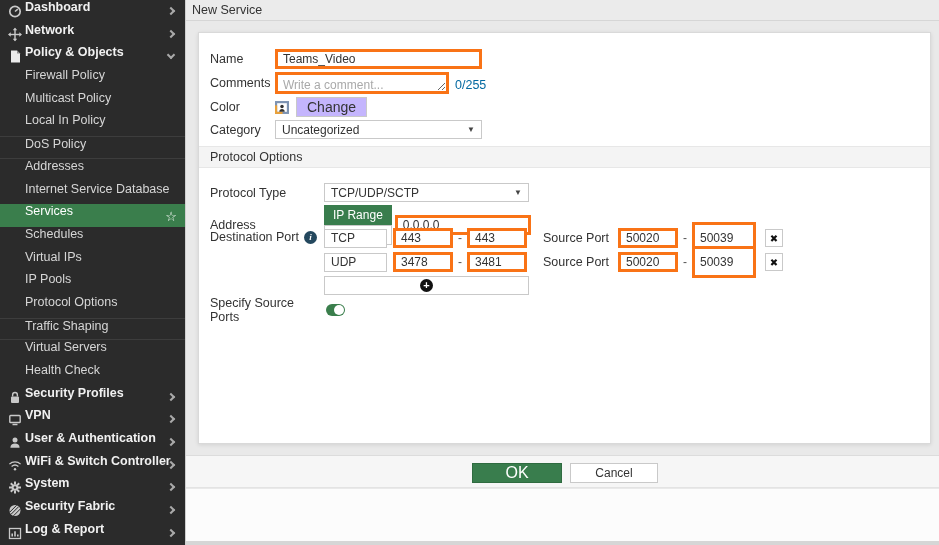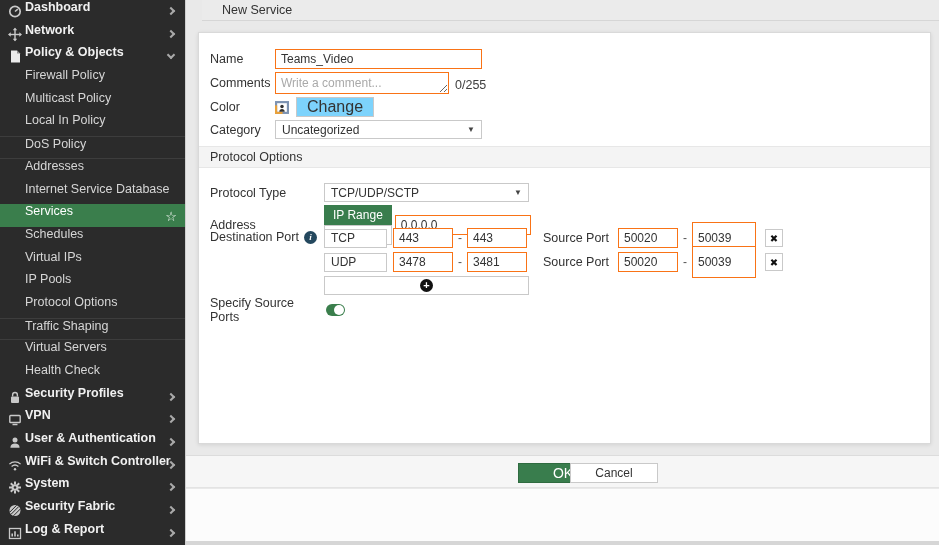--- a/index.html
+++ b/index.html
@@ -20,42 +20,42 @@
           border-right:2px solid #a9a9a9; border-bottom:2px solid #a9a9a9; }
   .chev-r { transform:rotate(-45deg); top:8px; }
   .chev-d { transform:rotate(45deg); top:7px; }
   .star { position:absolute; right:8px; top:50%; transform:translateY(-50%);
           color:#fff; font-size:13px; font-weight:normal; }
 
   
   .main { position:absolute; left:185px; top:0; width:754px; height:545px;
           background:#e9e9e9; border-left:1px solid #cfcfcf; }
   .topbar { height:21px; background:#ebebeb; border-bottom:1px solid #d6d6d6;
-            line-height:20px; padding-left:20px; font-size:12.5px; color:#333;margin-left:16px; }
+            line-height:20px; padding-left:6px; font-size:12.5px; color:#333; }
 
   .card { position:absolute; left:12px; top:32px; width:733px; height:412px;
           background:#fff; border:1px solid #d9d9d9; box-shadow:0 1px 4px rgba(0,0,0,.10); }
 
   .frow { position:absolute; left:11px; display:flex; align-items:center; }
   .lbl { font-size:12.5px; color:#333; }
   .w64 { width:65px; }
   .w113 { width:114px; }
 
-  .inp { border:1px solid #f97316; height:20px; font-size:12px; color:#333;
+  .inp { border:3px solid #f97316; height:20px; font-size:12px; color:#333;
          padding:0 5px; font-family:inherit; background:#fff; }
   .inp::placeholder { color:#a9a9a9; }
   textarea.inp { height:22px; padding-top:3px; resize:both; overflow:hidden; }
-  .counter { font-size:12.5px; color:#404040; margin-left:6px; }
+  .counter { font-size:12.5px; color:#0369a1; margin-left:6px; }
 
   .sel { border:1px solid #c9c9c9; height:19px; background:#fff; display:flex;
          align-items:center; justify-content:space-between; padding:0 6px;
          font-size:12px; color:#333; cursor:pointer;gap:35px; }
   .caret { font-size:8px; color:#444; margin-left:6px; }
 
-  .btn { border:1px solid #c9c9c9; background:#7dd3fc; height:20px; font-size:16px;
+  .btn { border:1px solid #c9c9c9; background:#c4b5fd; height:20px; font-size:14px;
          color:#333; padding:0 10px; font-family:inherit; cursor:pointer; }
 
   .color-swatch { width:14px; height:13px; margin-right:7px; display:flex; }
 
   .section-bar { position:absolute; left:0; top:113px; width:731px; height:22px;
                  background:#f4f4f4; border-top:1px solid #e7e7e7; border-bottom:1px solid #e7e7e7;
                  display:flex; align-items:center; padding-left:11px;
                  font-size:12.5px; color:#333; }
 
   .seg { display:flex;flex-direction:column; }
@@ -84,22 +84,22 @@
                 font-size:11px; line-height:12px; text-align:center; font-weight:bold; }
 
   .toggle { width:19px; height:12px; border-radius:7px; background:#3a7e4c; position:relative;
             cursor:pointer; }
   .toggle .knob { position:absolute; right:1px; top:1px; width:10px; height:10px;
                   border-radius:50%; background:#fff; }
 
   .footer { position:absolute; left:0; top:455px; width:754px; height:33px;
             background:#f6f6f6; border-top:1px solid #dcdcdc; border-bottom:1px solid #e3e3e3; }
   .btn-ok { position:absolute; left:286px; top:7px; width:90px; height:20px;
-            background:#397d4d; border:1px solid #2f6b40; color:#fff; font-size:14px;
-            font-family:inherit; cursor:pointer;margin-left:46px; }
+            background:#397d4d; border:1px solid #2f6b40; color:#fff; font-size:16px;
+            font-family:inherit; cursor:pointer; }
   .btn-cancel { position:absolute; left:384px; top:7px; width:88px; height:20px;
                 background:#fff; border:1px solid #c9c9c9; color:#333; font-size:12px;
                 font-family:inherit; cursor:pointer; }
   .below { position:absolute; left:0; top:489px; width:754px; height:52px; background:#fcfcfc; }
   .bottom-strip { position:absolute; left:0; top:541px; width:754px; height:4px; background:#d6d6d6; }
 </style>
 </head>
 <body>
 
 <div class="screen">

